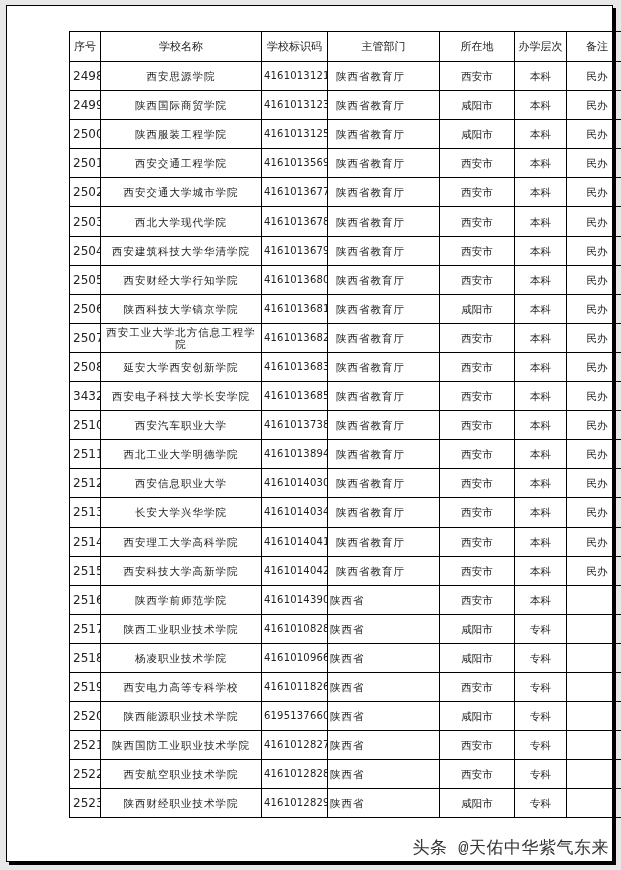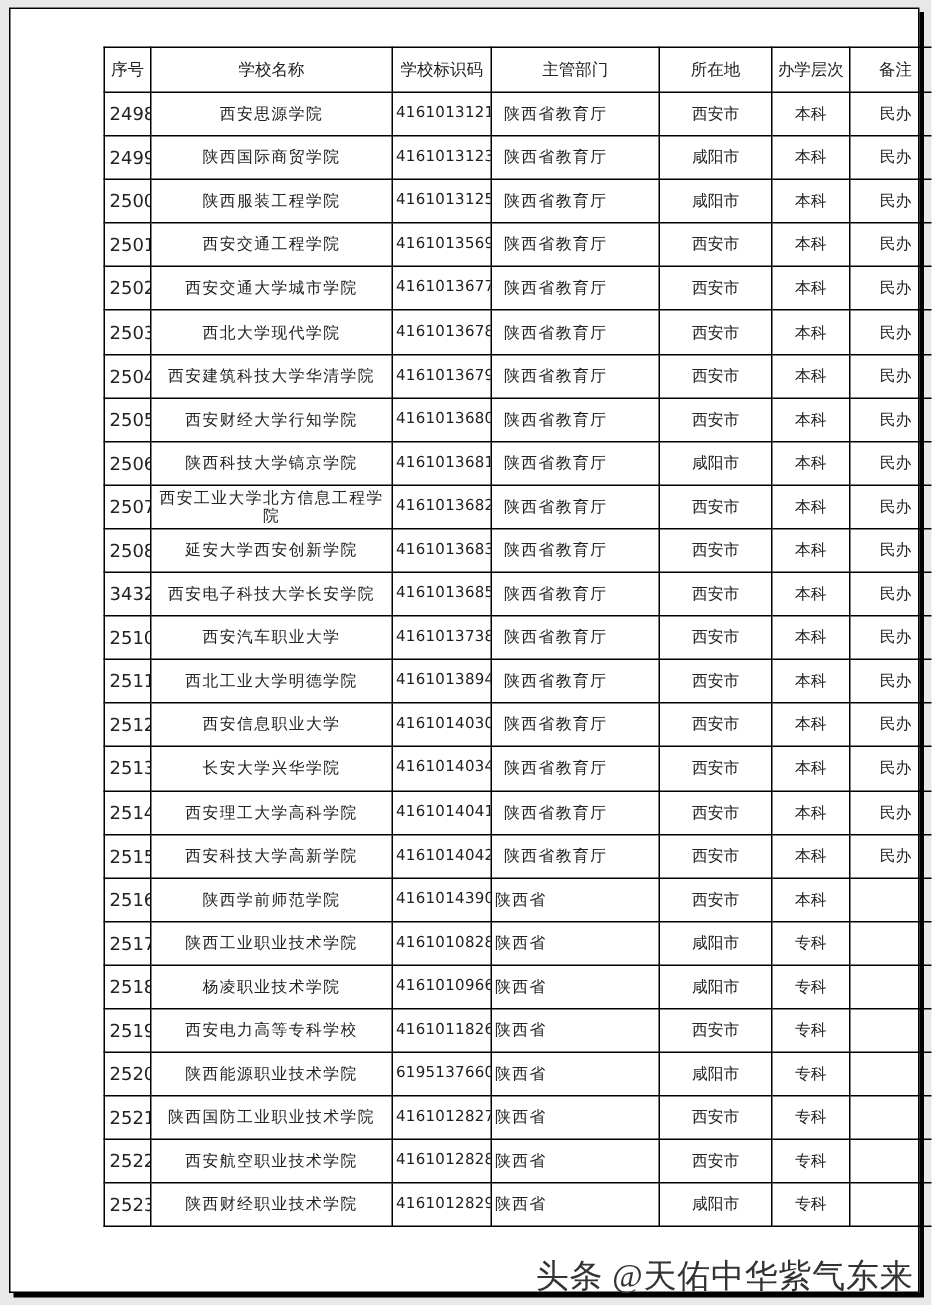--- a/index.html
+++ b/index.html
@@ -51,24 +51,24 @@
     text-align: center;
     font-size: 8.5px;
     color: #222;
     font-family: "DejaVu Serif", "Liberation Serif", serif;
     margin-top: 36px;
   }
   .footer span { margin: 0 2px; }
   .watermark {
     position: absolute;
     right: 12px; top: 836px;
-    font-size: 22px;
+    font-size: 17px;
     color: #333;
     letter-spacing: 0.5px;
-    font-family: Liberation Serif, serif;
+    font-family: Liberation Mono, monospace;
   }
 </style>
 </head>
 <body>
 
 <div class="page">
   <table class="grid">
     <colgroup>
       <col style="width:31px">
       <col style="width:161px">

